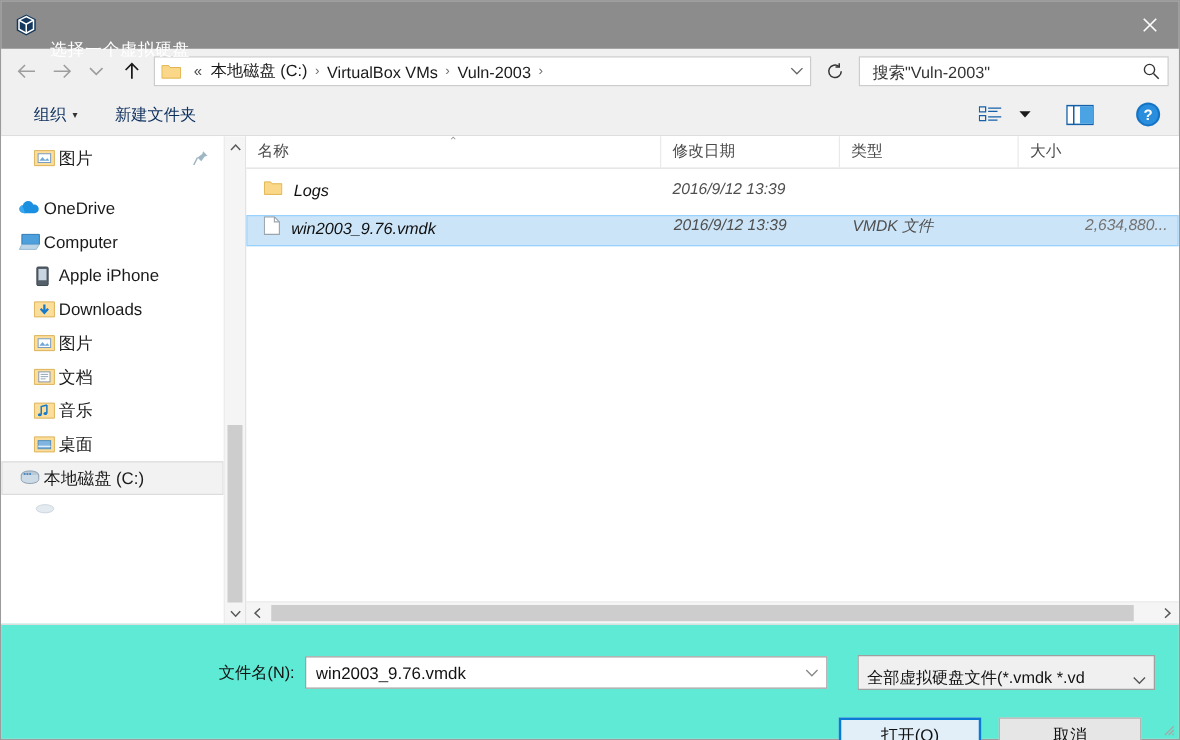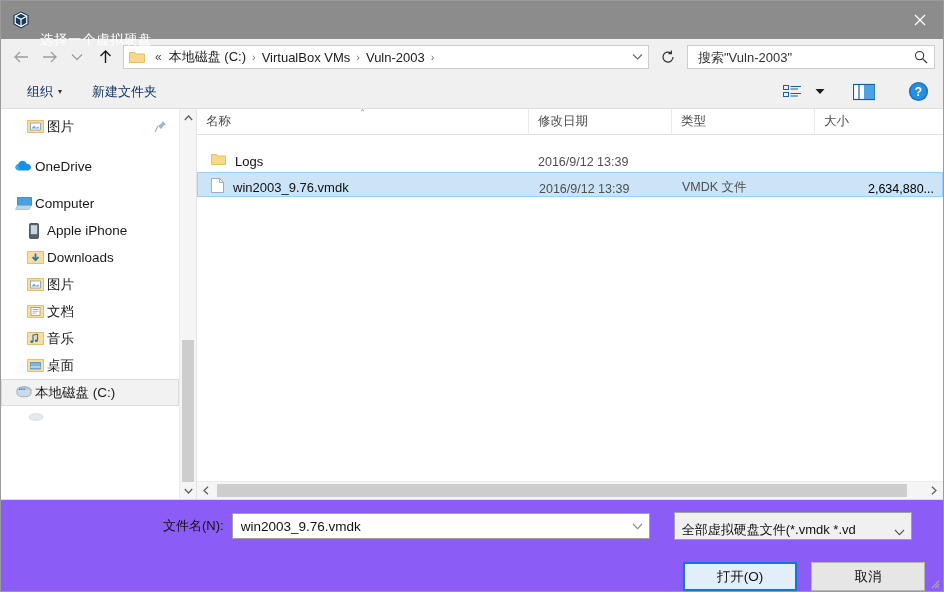--- a/index.html
+++ b/index.html
@@ -223,32 +223,32 @@
   .col.c-type { flex: 0 0 143px; }
   .col.c-size { flex: 1 1 auto; border-right: 0; }
   .sortcaret {
     position: absolute; left: 50%; top: -1px;
     transform: translateX(-50%);
     color: #9a9a9a; font-size: 9px;
   }
   .filelist { flex: 1 1 auto; overflow: hidden; position: relative; }
   .frow {
     height: 25px;
-    display: flex; align-items: flex-end;
-    font-size: 13px; color: #101010;
+    display: flex; align-items: flex-start;
+    font-size: 13px; color: #101010; font-style: italic;
   }
   .frow.selected { background: #cce4f7; border: 1px solid #99d1ff; height: 25px; }
   .f-name {
     flex: 0 0 332px; display: flex; align-items: center;
     padding-left: 14px; gap: 9px; white-space: nowrap;
   }
   .frow.selected .f-name { padding-left: 13px; }
   .f-date { flex: 0 0 143px; color: #4f4f4f; font-size: 12.5px; padding-left: 9px; }
   .f-type { flex: 0 0 143px; color: #4f4f4f; font-size: 12.5px; padding-left: 9px; }
-  .f-size { flex: 1 1 auto; color: #000000; font-size: 12.5px; text-align: right; padding-right: 8px; }
+  .f-size { flex: 1 1 auto; color: #737373; font-size: 12.5px; text-align: right; padding-right: 8px; }
 
   
   .hscroll {
     height: 18px; flex: 0 0 18px;
     background: #f5f5f5;
     display: flex; align-items: stretch;
     border-top: 1px solid #ececec;
   }
   .hs-arrow {
     width: 18px; flex: 0 0 18px;
@@ -258,24 +258,24 @@
   .hs-track { flex: 1 1 auto; position: relative; }
   .hs-thumb {
     position: absolute; top: 2px; bottom: 2px;
     left: 2px; right: 18px;
     background: #cdcdcd;
   }
 
   
   .footer {
     flex: 0 0 92px; height: 92px;
-    background: #8b5cf6;
+    background: #5eead4;
     border-top: 1px solid #dedede;
     position: relative;
-    padding: 0;
+    padding: 12px;
   }
   .fn-row {
     display: flex; align-items: center;
     height: 32px; margin-top: 10px;
     padding-left: 14px; padding-right: 12px;
   }
   .fn-label {
     font-size: 13px; color: #111;
     margin-right: 8px; margin-left: 148px;
     white-space: nowrap;
@@ -477,21 +477,21 @@
         <div class="sb-item" style="margin-top:13px">
           <span class="sb-ico">
             <svg width="18" height="13" viewBox="0 0 18 13">
               <path d="M4.5 11.5 C1.8 11.5 0.5 9.8 0.5 8.2 C0.5 6.6 1.8 5.3 3.3 5.2 C3.7 3.2 5.5 1.8 7.6 1.8 C9.5 1.8 11.1 3 11.7 4.7 C13.9 4.4 16 6 16 8.2 C16 10.1 14.5 11.5 12.6 11.5 Z" fill="#1b8fe0"></path>
               <path d="M4.5 11.5 C1.8 11.5 0.5 9.8 0.5 8.2 C0.5 6.9 1.4 5.7 2.7 5.3 C3.6 6.5 5 11.5 5 11.5 Z" fill="#3aa8f0"></path>
             </svg>
           </span>
           <span>OneDrive</span>
         </div>
 
-        <div class="sb-item" style="margin-top:10px">
+        <div class="sb-item" style="">
           <span class="sb-ico">
             <svg width="18" height="15" viewBox="0 0 18 15">
               <path d="M2.5 1.5 L16.5 1.5 L16.5 9.5 L2.5 9.5 Z" fill="#4ea0dd" stroke="#2f7cb5" stroke-width="0.8"></path>
               <path d="M2.5 9.5 L0.5 13.5 L14 13.5 L16.5 9.5" fill="#bcd6e8" stroke="#8fb4cd" stroke-width="0.7"></path>
             </svg>
           </span>
           <span>Computer</span>
         </div>
 
         <div class="sb-item indent">

